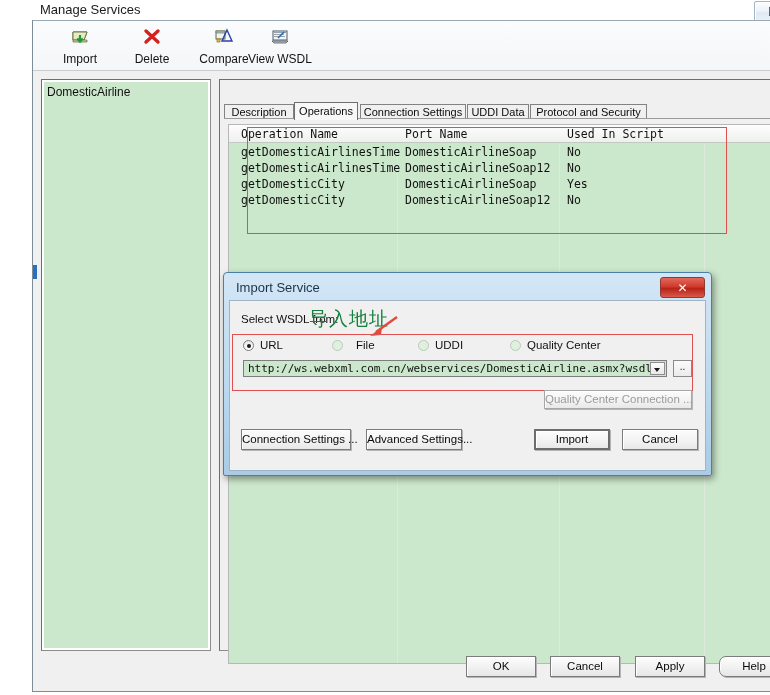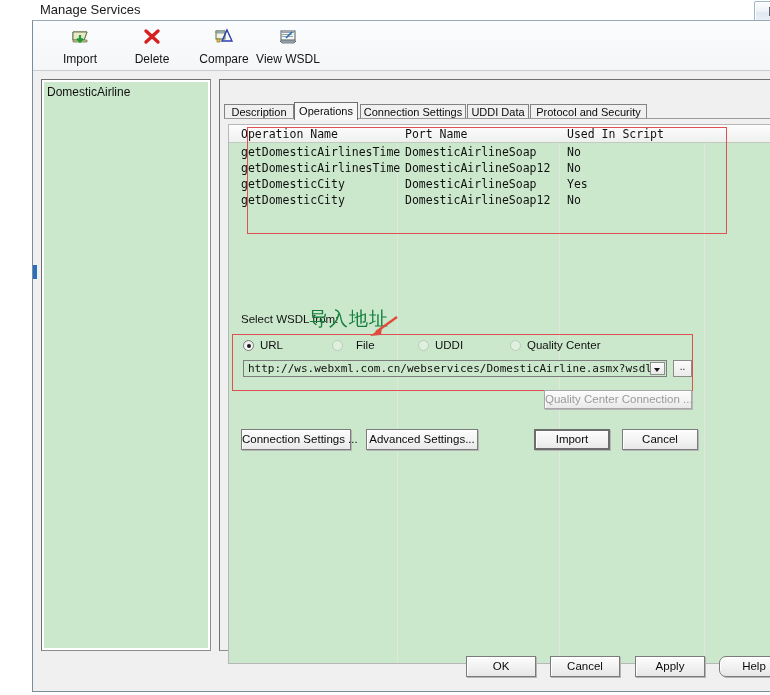--- a/index.html
+++ b/index.html
@@ -325,21 +325,21 @@
           <svg width="22" height="22" viewBox="0 0 22 22">
             <rect x="3" y="5" width="9" height="8" fill="#f2f2e6" stroke="#5f6f44" stroke-width="1"></rect>
             <path d="M3 5 L12 5 L12 7 L3 7 Z" fill="#a8c0dc" stroke="#5f6f44" stroke-width="0.6"></path>
             <path d="M14 4 L19 15 L9 15 Z" fill="none" stroke="#2b3fae" stroke-width="1.4"></path>
             <rect x="4" y="13" width="3" height="3" fill="#e8c23a" stroke="#7a6510" stroke-width="0.6"></rect>
           </svg>
         </span>
         <span class="tb-label">Compare</span>
       </div>
 
-      <div class="tb-item" id="tb3" style="left: 214px; width: 82px; text-decoration: underline;">
+      <div class="tb-item" id="tb3" style="left: 206px; width: 82px; text-decoration: underline;">
         <span class="tb-ico">
           <svg width="22" height="22" viewBox="0 0 22 22">
             <rect x="4" y="5" width="14" height="9" fill="#f6f6f0" stroke="#4e5a66" stroke-width="1"></rect>
             <path d="M5 6.5 L17 6.5 M5 8.5 L15 8.5 M5 10.5 L16 10.5" stroke="#8e98a2" stroke-width="0.9"></path>
             <path d="M3 15 L19 15 L17 17 L5 17 Z" fill="#b9c3cd" stroke="#4e5a66" stroke-width="0.8"></path>
             <path d="M9 12 L15 6" stroke="#1f6fbf" stroke-width="1.6"></path>
           </svg>
         </span>
         <span class="tb-label">View WSDL</span>
       </div>
@@ -400,20 +400,27 @@
     <div class="btn" id="fb1" style="left: 517px; top: 635px; width: 70px; height: 21px; line-height: 19px;">Cancel</div>
     <div class="btn" id="fb2" style="left: 602px; top: 635px; width: 70px; height: 21px; line-height: 19px;">Apply</div>
     <div class="btn" id="fb3" style="left: 686px; top: 635px; width: 70px; height: 21px; line-height: 19px; border-radius: 7px;">Help</div>
 
   </div>
 
   <div class="edge-blue"></div>
 
   <div class="ann-rect" id="annTable" style="left: 215px; top: 127px; width: 480px; height: 107px;"></div>
 
+  <div class="dialog">
+    <div class="dlg-title">Import Service</div>
+    <div class="dlg-close">
+      <span class="x">✕</span>
+    </div>
+    <div class="dlg-client"></div>
+  </div>
 
   <div class="dlg-lbl" id="selLbl" style="left: 209px; top: 313px;">Select WSDL from:</div>
 
   <div class="cn-ann">导入地址</div>
   <svg class="arrow-svg" width="36" height="26">
     <path d="M33 2 L12 17" stroke="#e04b3c" stroke-width="2.4" fill="none"></path>
     <path d="M6 21 L18 12 L17 20 Z" fill="#e04b3c"></path>
   </svg>
 
   <div class="ann-rect" id="annUrl" style="left: 200px; top: 334px; width: 461px; height: 57px;"></div>
@@ -441,17 +448,17 @@
     <span class="combo-text" title="Enter WSDL URL">http://ws.webxml.com.cn/webservices/DomesticAirline.asmx?wsdl</span>
     <span class="combo-arrow">
         <i></i>
       </span>
   </div>
   <div class="ellipsis-btn">..</div>
 
   <div class="btn dlg disabled" id="qcBtn" style="left: 512px; top: 390px; width: 148px; height: 19px; line-height: 17px;">Quality Center Connection ...</div>
 
   <div class="btn dlg" id="db0" style="left: 209px; top: 429px; width: 110px; height: 21px; line-height: 19px; text-align: right;">Connection Settings ...</div>
-  <div class="btn dlg" id="db1" style="left: 334px; top: 429px; width: 112px; height: 21px; line-height: 19px;">Advanced Settings...</div>
+  <div class="btn dlg" id="db1" style="left: 334px; top: 429px; width: 96px; height: 21px; line-height: 19px;">Advanced Settings...</div>
   <div class="btn dlg default" id="db2" style="left: 502px; top: 429px; width: 76px; height: 21px; line-height: 17px;">Import</div>
   <div class="btn dlg" id="db3" style="left: 590px; top: 429px; width: 76px; height: 21px; line-height: 19px;">Cancel</div>
 
 </div>
 
 </body></html>

